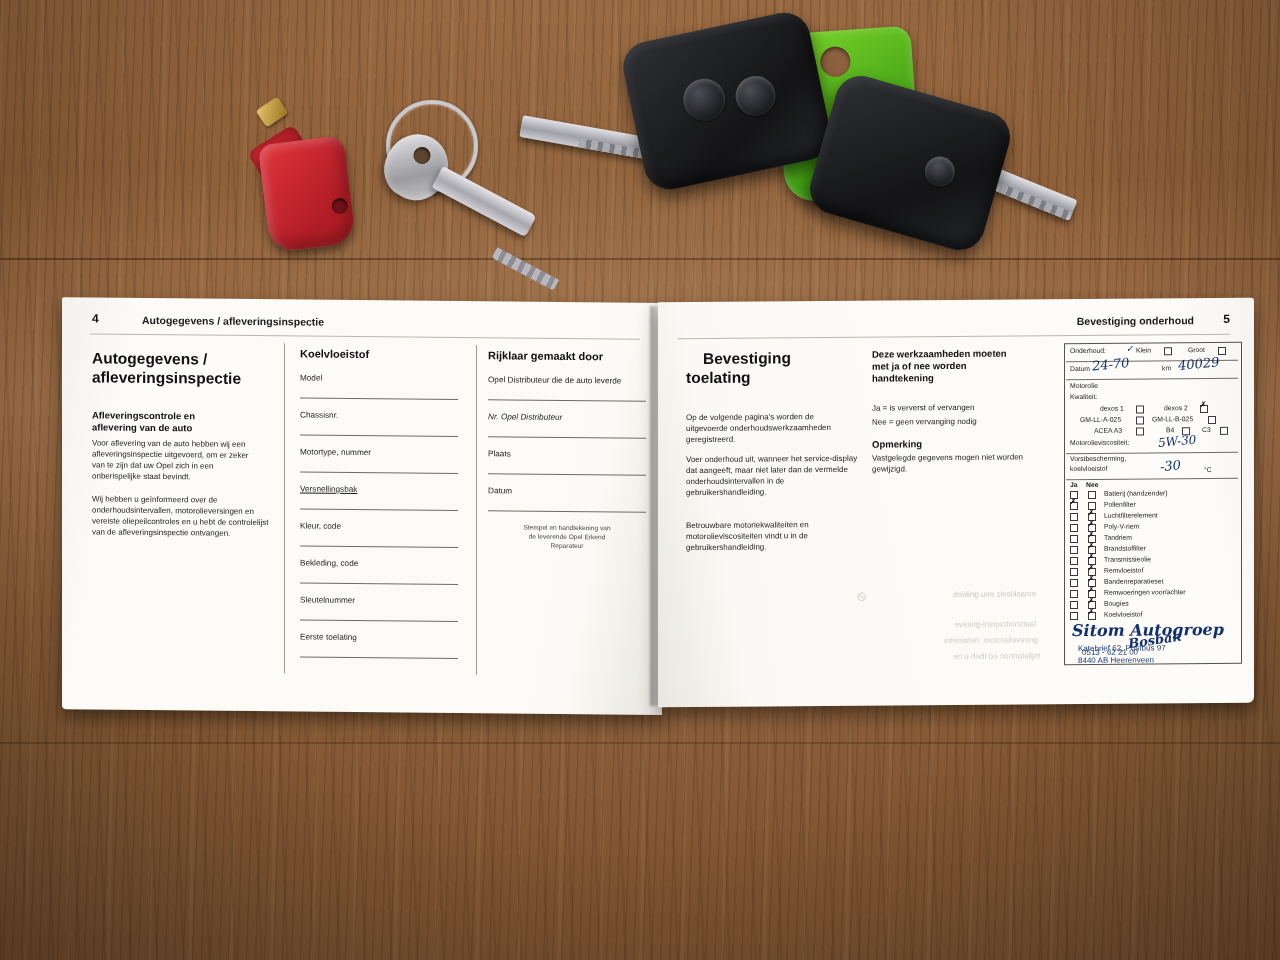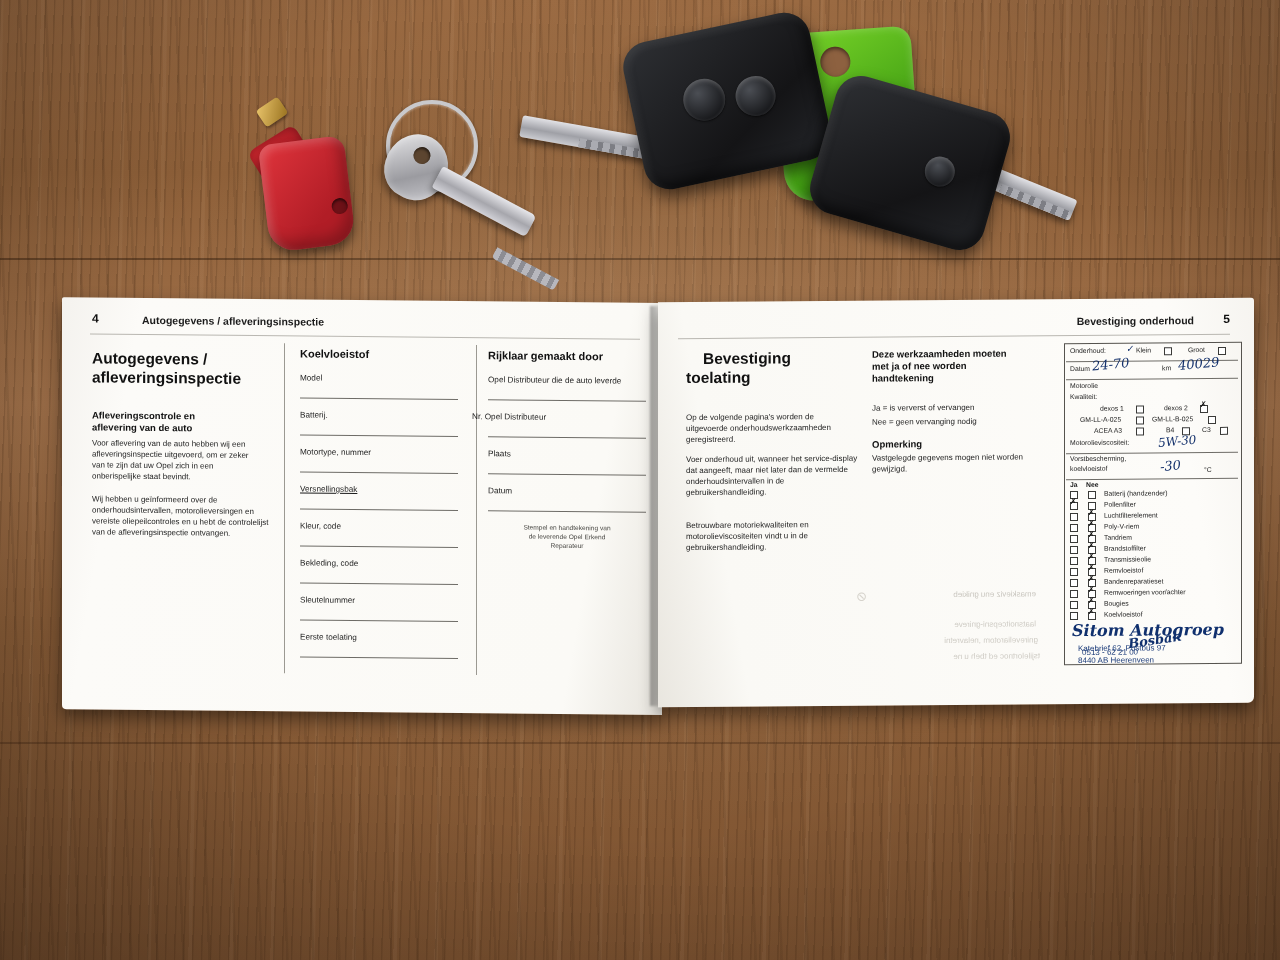--- a/index.html
+++ b/index.html
@@ -285,21 +285,21 @@
 
         <div class="para" style="left:30px;top:140px;width:168px;">Voor aflevering van de auto hebben wij een afleveringsinspectie uitgevoerd, om er zeker van te zijn dat uw Opel zich in een onberispelijke staat bevindt.</div>
         <div class="para" style="left:30px;top:196px;width:178px;">Wij hebben u geïnformeerd over de onderhoudsintervallen, motorolieversingen en vereiste oliepeilcontroles en u hebt de controlelijst van de afleveringsinspectie ontvangen.</div>
 
         <div class="vrule" style="left:222px;top:44px;height:330px;"></div>
         <div class="coltitle" style="left:238px;top:48px;">Koelvloeistof</div>
 
         <div class="fieldlbl" style="left:238px;top:74px;">Model</div>
         <div class="rule" style="left:238px;top:98px;width:158px;"></div>
 
-        <div class="fieldlbl" style="left:238px;top:111px;">Batterij.</div>
+        <div class="fieldlbl" style="left:238px;top:111px;">Chassisnr.</div>
         <div class="rule" style="left:238px;top:135px;width:158px;"></div>
 
         <div class="fieldlbl" style="left:238px;top:148px;">Motortype, nummer</div>
         <div class="rule" style="left:238px;top:172px;width:158px;"></div>
 
         <div class="fieldlbl" style="left:238px;top:185px;text-decoration:underline;">Versnellingsbak</div>
         <div class="rule" style="left:238px;top:209px;width:158px;"></div>
 
         <div class="fieldlbl" style="left:238px;top:222px;">Kleur, code</div>
         <div class="rule" style="left:238px;top:246px;width:158px;"></div>
@@ -312,21 +312,21 @@
 
         <div class="fieldlbl" style="left:238px;top:333px;">Eerste toelating</div>
         <div class="rule" style="left:238px;top:357px;width:158px;"></div>
 
         <div class="vrule" style="left:414px;top:44px;height:330px;"></div>
         <div class="coltitle" style="left:426px;top:48px;">Rijklaar gemaakt door</div>
 
         <div class="fieldlbl" style="left:426px;top:74px;">Opel Distributeur die de auto leverde</div>
         <div class="rule" style="left:426px;top:98px;width:158px;"></div>
 
-        <div class="fieldlbl" style="left:410px;top:111px;">Nr. Opel Distributeur</div>
+        <div class="fieldlbl" style="left:426px;top:111px;font-style:italic;">Nr. Opel Distributeur</div>
         <div class="rule" style="left:426px;top:135px;width:158px;"></div>
 
         <div class="fieldlbl" style="left:426px;top:148px;">Plaats</div>
         <div class="rule" style="left:426px;top:172px;width:158px;"></div>
 
         <div class="fieldlbl" style="left:426px;top:185px;">Datum</div>
         <div class="rule" style="left:426px;top:209px;width:158px;"></div>
 
         <div class="stamptext" style="left:426px;top:222px;width:158px;">Stempel en handtekening van</div>
         <div class="stamptext" style="left:426px;top:231px;width:158px;">de leverende Opel Erkend</div>

